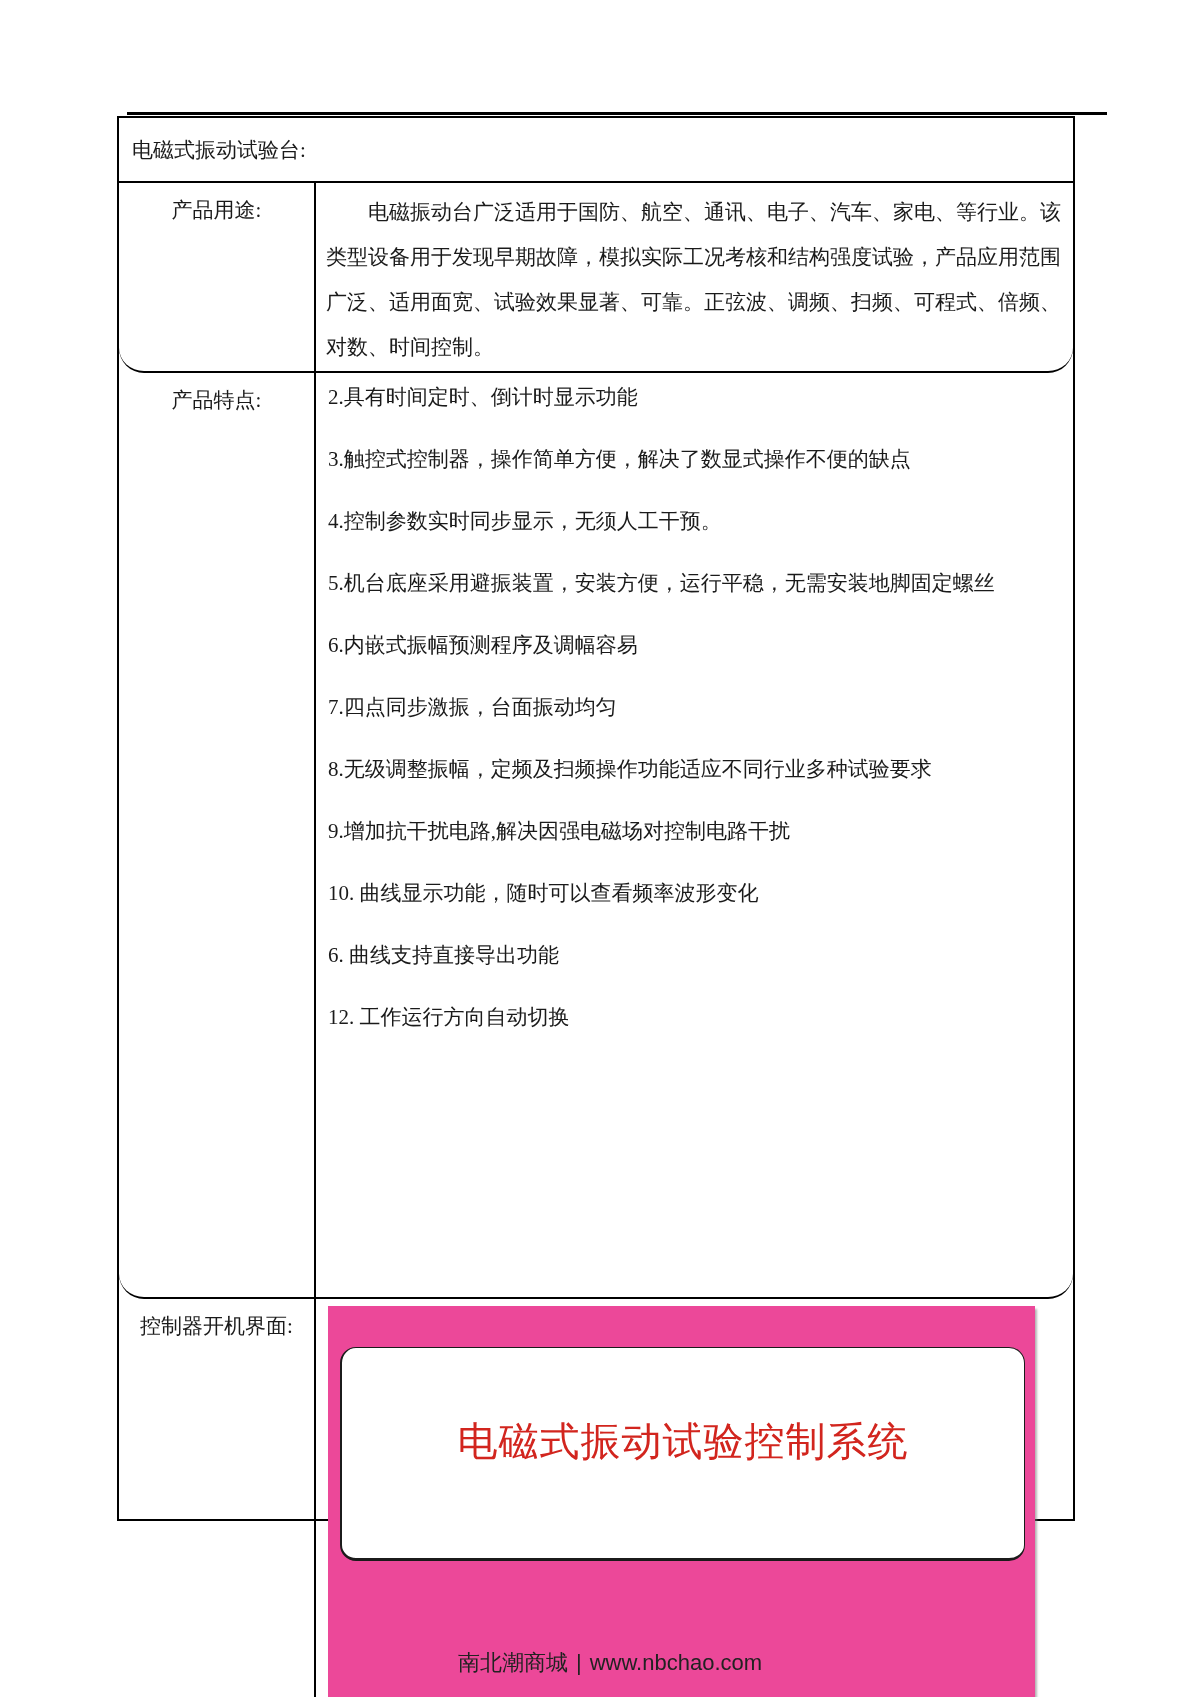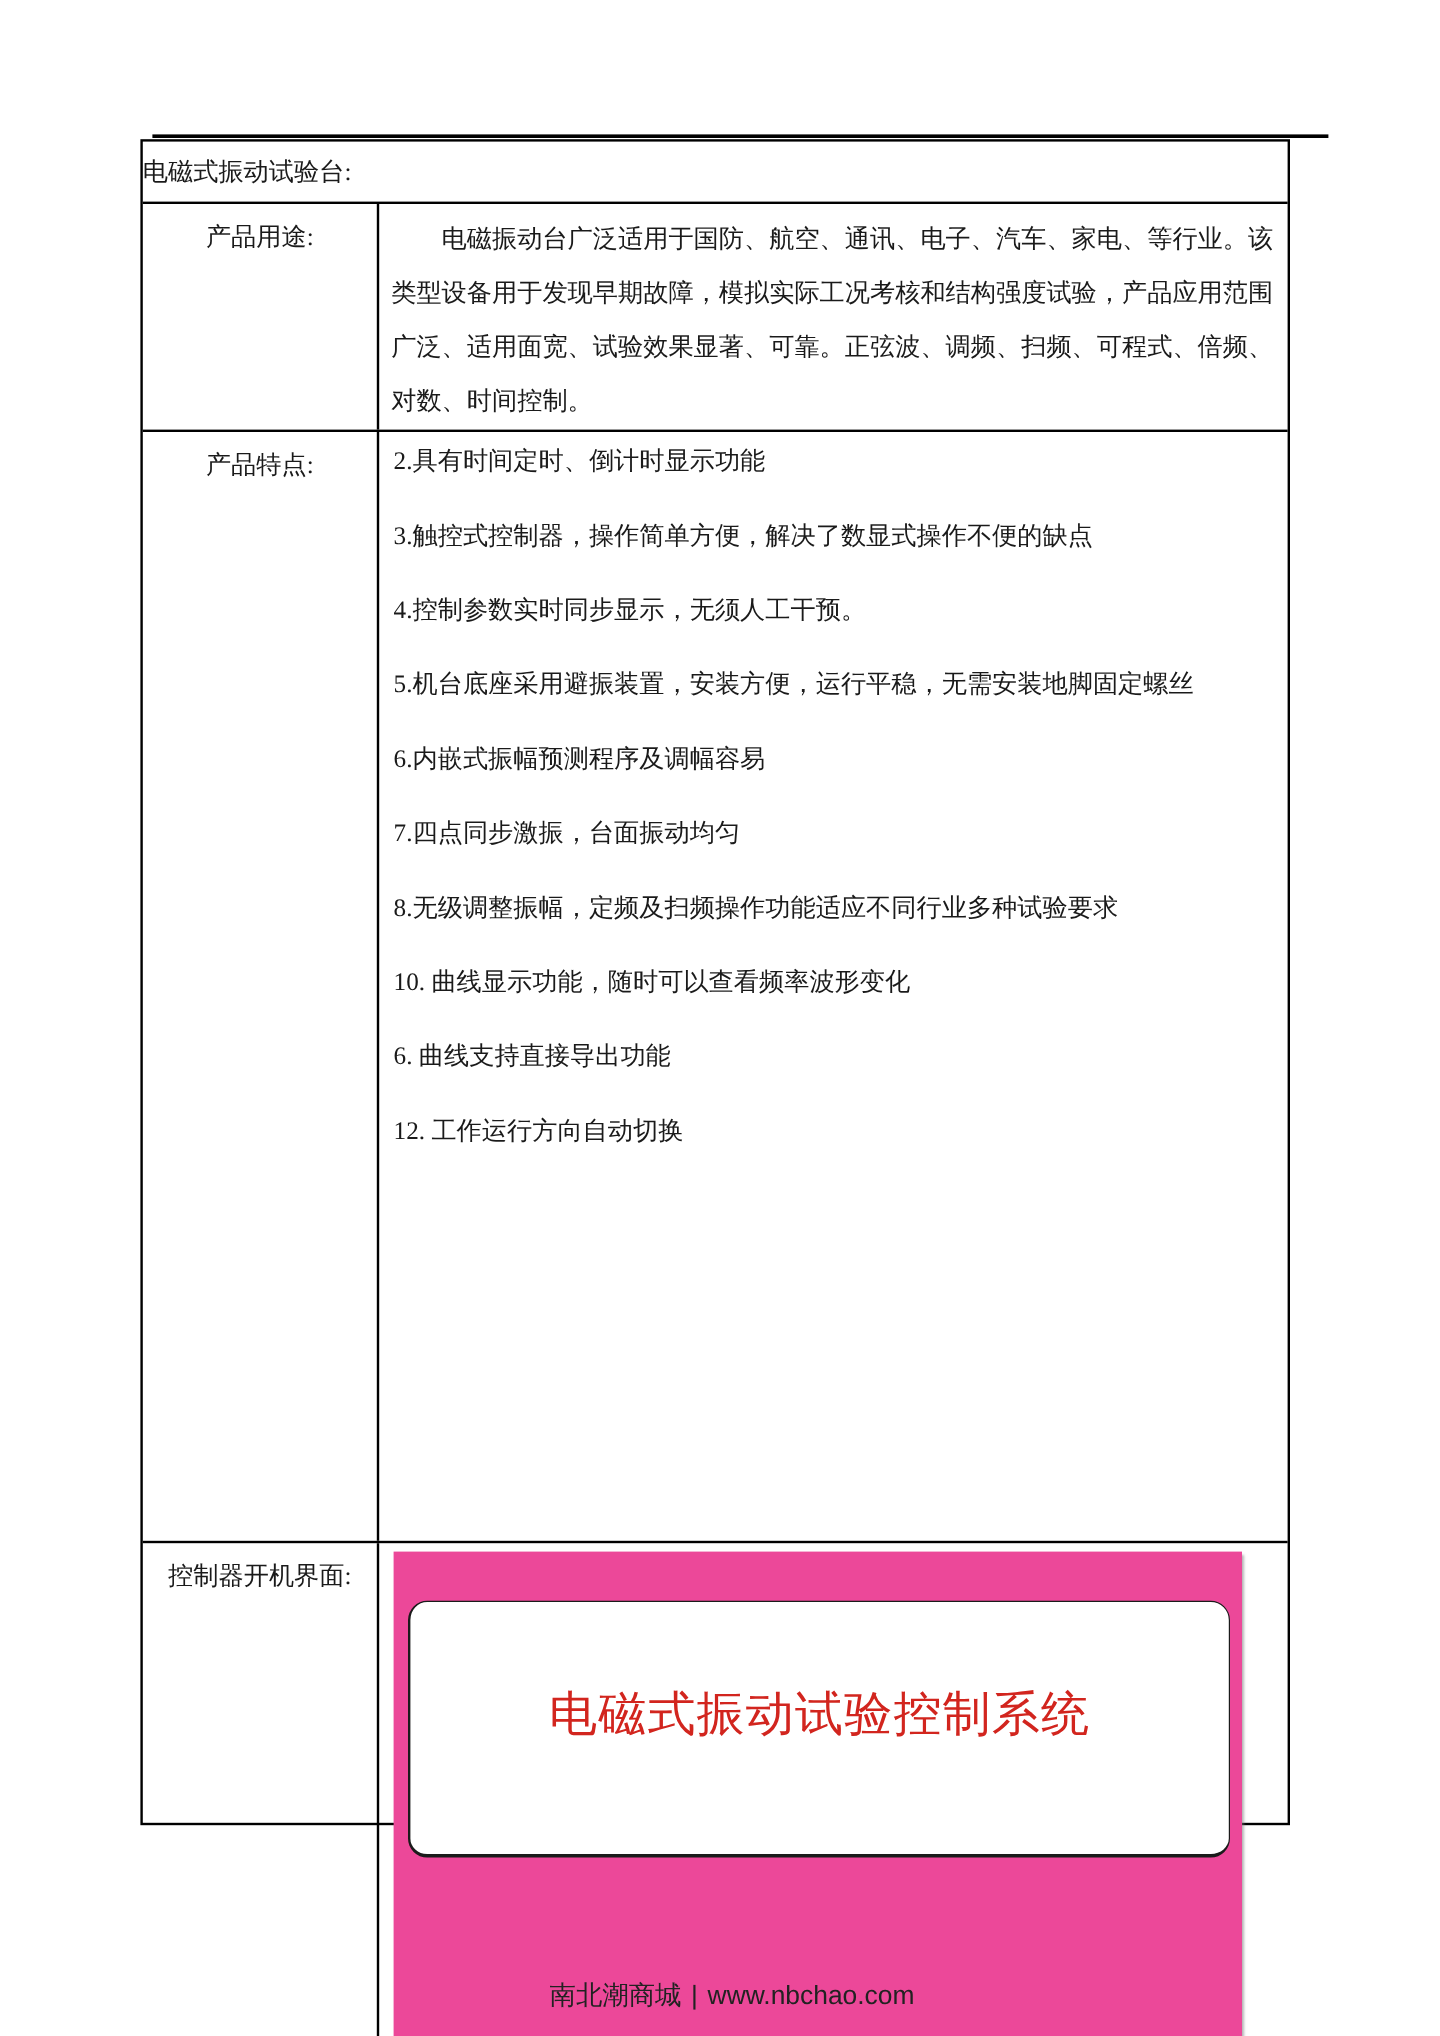--- a/index.html
+++ b/index.html
@@ -19,25 +19,26 @@
     background: #000;
   }
   .spec-table {
     position: absolute;
     left: 117px; top: 116px;
     width: 958px; height: 1405px;
     border: 2px solid #000;
     box-sizing: border-box;
     background: #fff;
   }
-  .row { display: flex; box-sizing: border-box; border-bottom: 2px solid #000; }
+  .row { display: flex; box-sizing: border-box; border-bottom: 2px solid #000; border-radius: 25px; }
   .row:last-child { border-bottom: none; }
   .row-title {
-    height: 52px;
+    height: 65px;
     display: flex; align-items: center;
+    padding-left: 13px;
     font-size: 21px;
     border-bottom: 2px solid #000;
     box-sizing: border-box;
   }
   .label-cell {
     width: 197px; flex: 0 0 197px;
     border-right: 2px solid #000;
     box-sizing: border-box;
     text-align: center;
     padding-top: 13px;
@@ -116,20 +117,21 @@
     <div class="row row-features">
       <div class="label-cell">产品特点:</div>
       <div class="content-cell">
         <div class="feature-item">2.具有时间定时、倒计时显示功能</div>
         <div class="feature-item">3.触控式控制器，操作简单方便，解决了数显式操作不便的缺点</div>
         <div class="feature-item">4.控制参数实时同步显示，无须人工干预。</div>
         <div class="feature-item">5.机台底座采用避振装置，安装方便，运行平稳，无需安装地脚固定螺丝</div>
         <div class="feature-item">6.内嵌式振幅预测程序及调幅容易</div>
         <div class="feature-item">7.四点同步激振，台面振动均匀</div>
         <div class="feature-item">8.无级调整振幅，定频及扫频操作功能适应不同行业多种试验要求</div>
+        <div class="feature-item">9.增加抗干扰电路,解决因强电磁场对控制电路干扰</div>
         <div class="feature-item">10. 曲线显示功能，随时可以查看频率波形变化</div>
         <div class="feature-item">6. 曲线支持直接导出功能</div>
         <div class="feature-item">12. 工作运行方向自动切换</div>
       </div>
     </div>
 
     <div class="row row-screen">
       <div class="label-cell">控制器开机界面:</div>
       <div class="content-cell">
         <div class="blue-panel">

